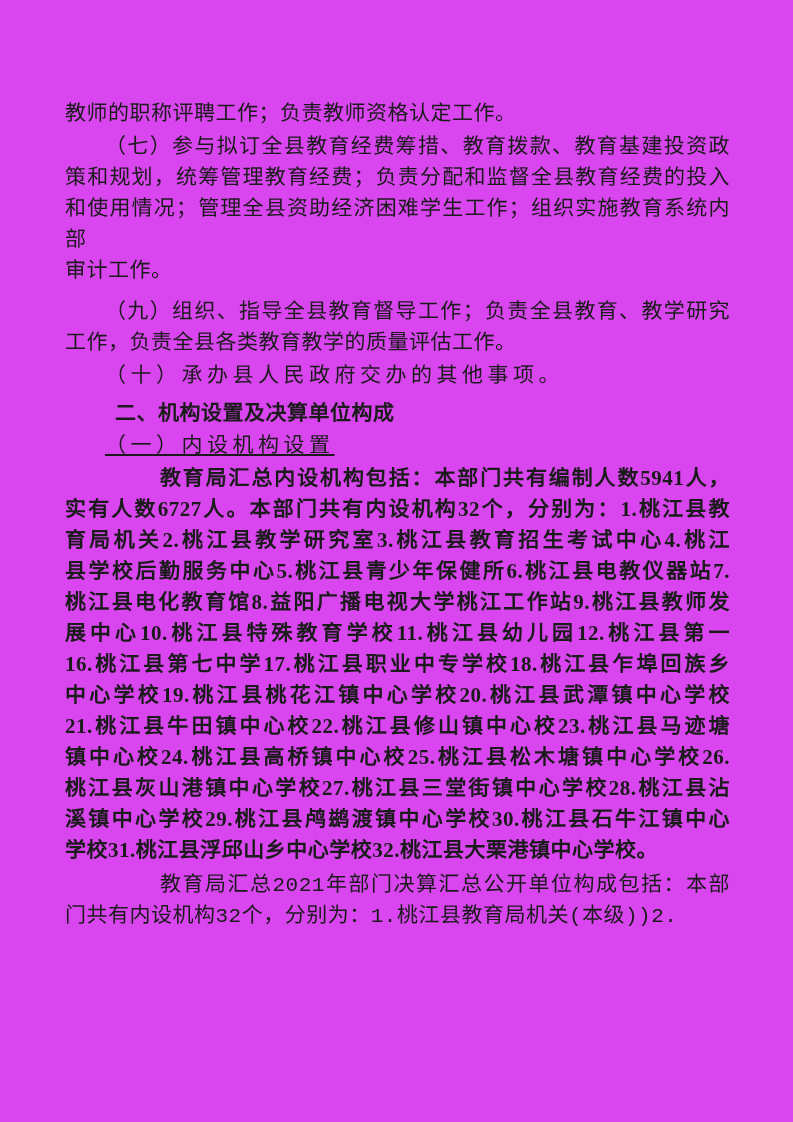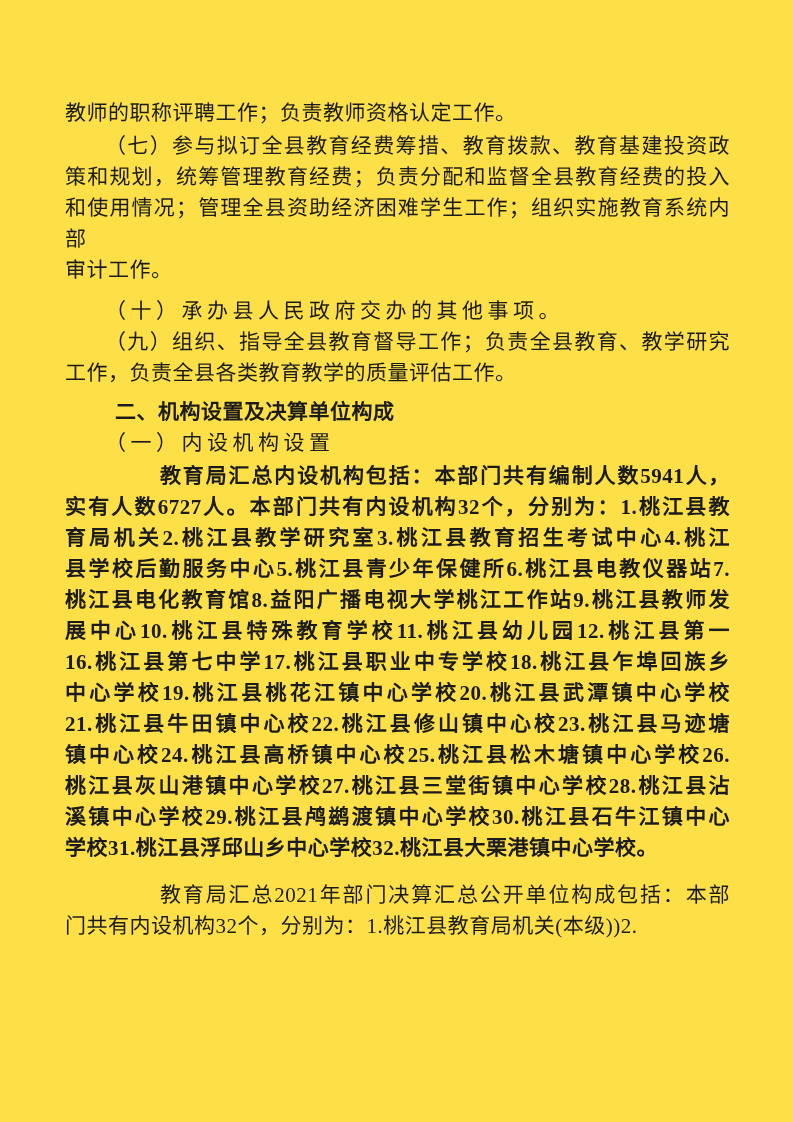--- a/index.html
+++ b/index.html
@@ -28,53 +28,53 @@
   }
   
   .line.fill {
     text-align: justify;
     text-align-last: justify;
   }
   
   .p-item    .line:first-child { text-indent: 40px; }
   .p-body    .line:first-child { text-indent: 95px; }
   .p-heading .line { text-indent: 50px; }
-  .p-subheading .line { text-indent: 40px; }
+  .p-subheading .line { text-indent: 40px; text-decoration: underline; }
   
   .p-heading .line {
-    font-family: Liberation Serif, serif;
+    font-family: Liberation Mono, monospace;
     font-weight: bold;
     letter-spacing: 0.5px;
   }
   
   .p-subheading .line, .p-item-spread .line { letter-spacing: 4.5px; }
   .p-item-spread .line:first-child { text-indent: 40px; }
 </style>
 </head>
 <body>
 
-<main class="page" style="background: #fde047; color: rgb(27, 27, 27);">
+<main class="page" style="background: #d946ef; color: rgb(27, 27, 27);">
   <section class="content">
       <div class="para p-plain" style="margin-top: 0px;">
         <div class="line">教师的职称评聘工作；负责教师资格认定工作。</div>
       </div>
       <div class="para p-item" style="margin-top: 2px;">
         <div class="line fill">（七）参与拟订全县教育经费筹措、教育拨款、教育基建投资政</div>
         <div class="line fill">策和规划，统筹管理教育经费；负责分配和监督全县教育经费的投入</div>
         <div class="line fill">和使用情况；管理全县资助经济困难学生工作；组织实施教育系统内部</div>
         <div class="line">审计工作。</div>
       </div>
       <div class="para p-item" style="margin-top: 10px;">
       </div>
-      <div class="para p-item-spread" style="margin-top: 2px;">
-        <div class="line">（十）承办县人民政府交办的其他事项。</div>
-      </div>
       <div class="para p-item" style="margin-top: 0px;">
         <div class="line fill">（九）组织、指导全县教育督导工作；负责全县教育、教学研究</div>
         <div class="line">工作，负责全县各类教育教学的质量评估工作。</div>
+      </div>
+      <div class="para p-item-spread" style="margin-top: 2px;">
+        <div class="line">（十）承办县人民政府交办的其他事项。</div>
       </div>
       <div class="para p-heading" style="margin-top: 8px;">
         <div class="line">二、机构设置及决算单位构成</div>
       </div>
       <div class="para p-subheading" style="margin-top: 0px;">
         <div class="line">（一）内设机构设置</div>
       </div>
       <div class="para p-body" style="margin-top: 2px; font-weight: bold;">
         <div class="line fill">教育局汇总内设机构包括：本部门共有编制人数5941人，</div>
         <div class="line fill">实有人数6727人。本部门共有内设机构32个，分别为：1.桃江县教</div>
@@ -83,18 +83,18 @@
         <div class="line fill">桃江县电化教育馆8.益阳广播电视大学桃江工作站9.桃江县教师发</div>
         <div class="line fill">展中心10.桃江县特殊教育学校11.桃江县幼儿园12.桃江县第一</div>
         <div class="line fill">16.桃江县第七中学17.桃江县职业中专学校18.桃江县乍埠回族乡</div>
         <div class="line fill">中心学校19.桃江县桃花江镇中心学校20.桃江县武潭镇中心学校</div>
         <div class="line fill">21.桃江县牛田镇中心校22.桃江县修山镇中心校23.桃江县马迹塘</div>
         <div class="line fill">镇中心校24.桃江县高桥镇中心校25.桃江县松木塘镇中心学校26.</div>
         <div class="line fill">桃江县灰山港镇中心学校27.桃江县三堂街镇中心学校28.桃江县沾</div>
         <div class="line fill">溪镇中心学校29.桃江县鸬鹚渡镇中心学校30.桃江县石牛江镇中心</div>
         <div class="line">学校31.桃江县浮邱山乡中心学校32.桃江县大栗港镇中心学校。</div>
       </div>
-      <div class="para p-body" style="margin-top: 16px;">
+      <div class="para p-body" style="margin-top: 4px; font-family: Liberation Mono, monospace;">
         <div class="line fill">教育局汇总2021年部门决算汇总公开单位构成包括：本部</div>
         <div class="line">门共有内设机构32个，分别为：1.桃江县教育局机关(本级))2.</div>
       </div>
     </section>
 </main>
 
 </body></html>

